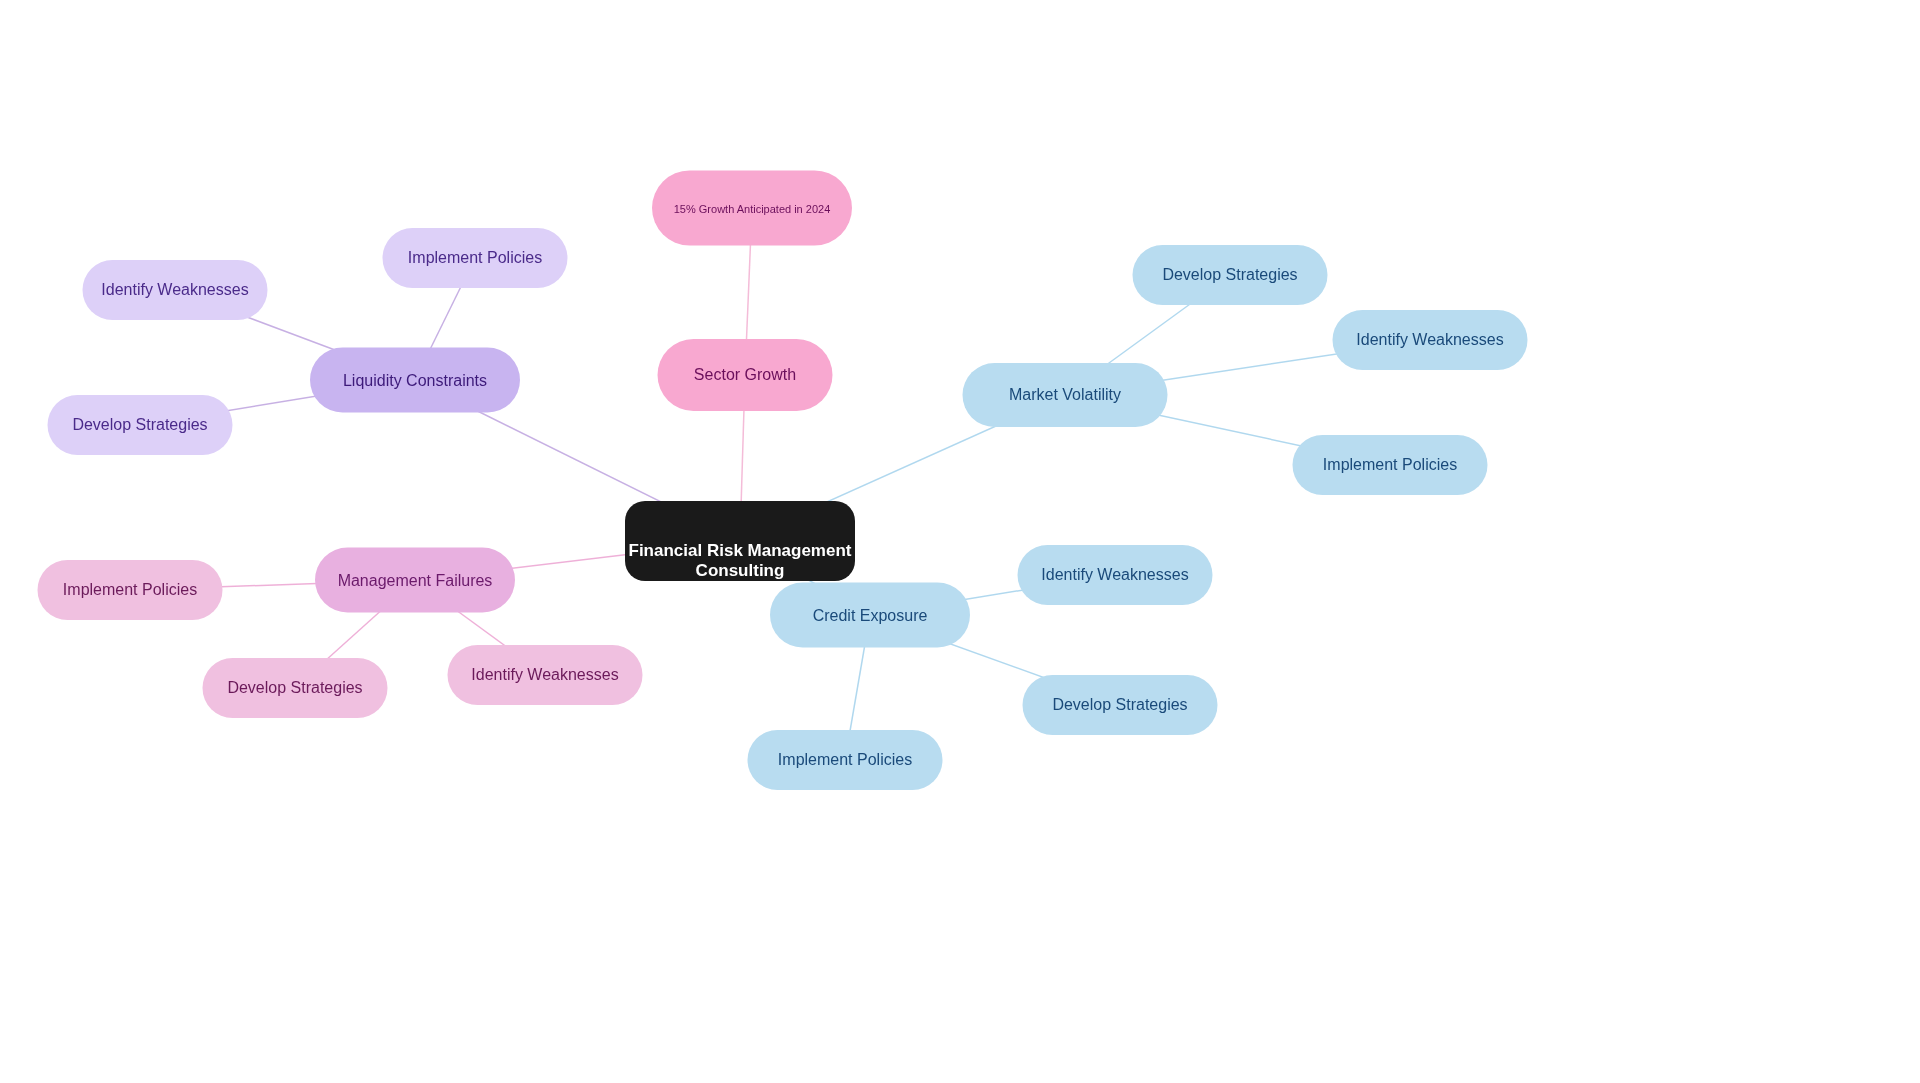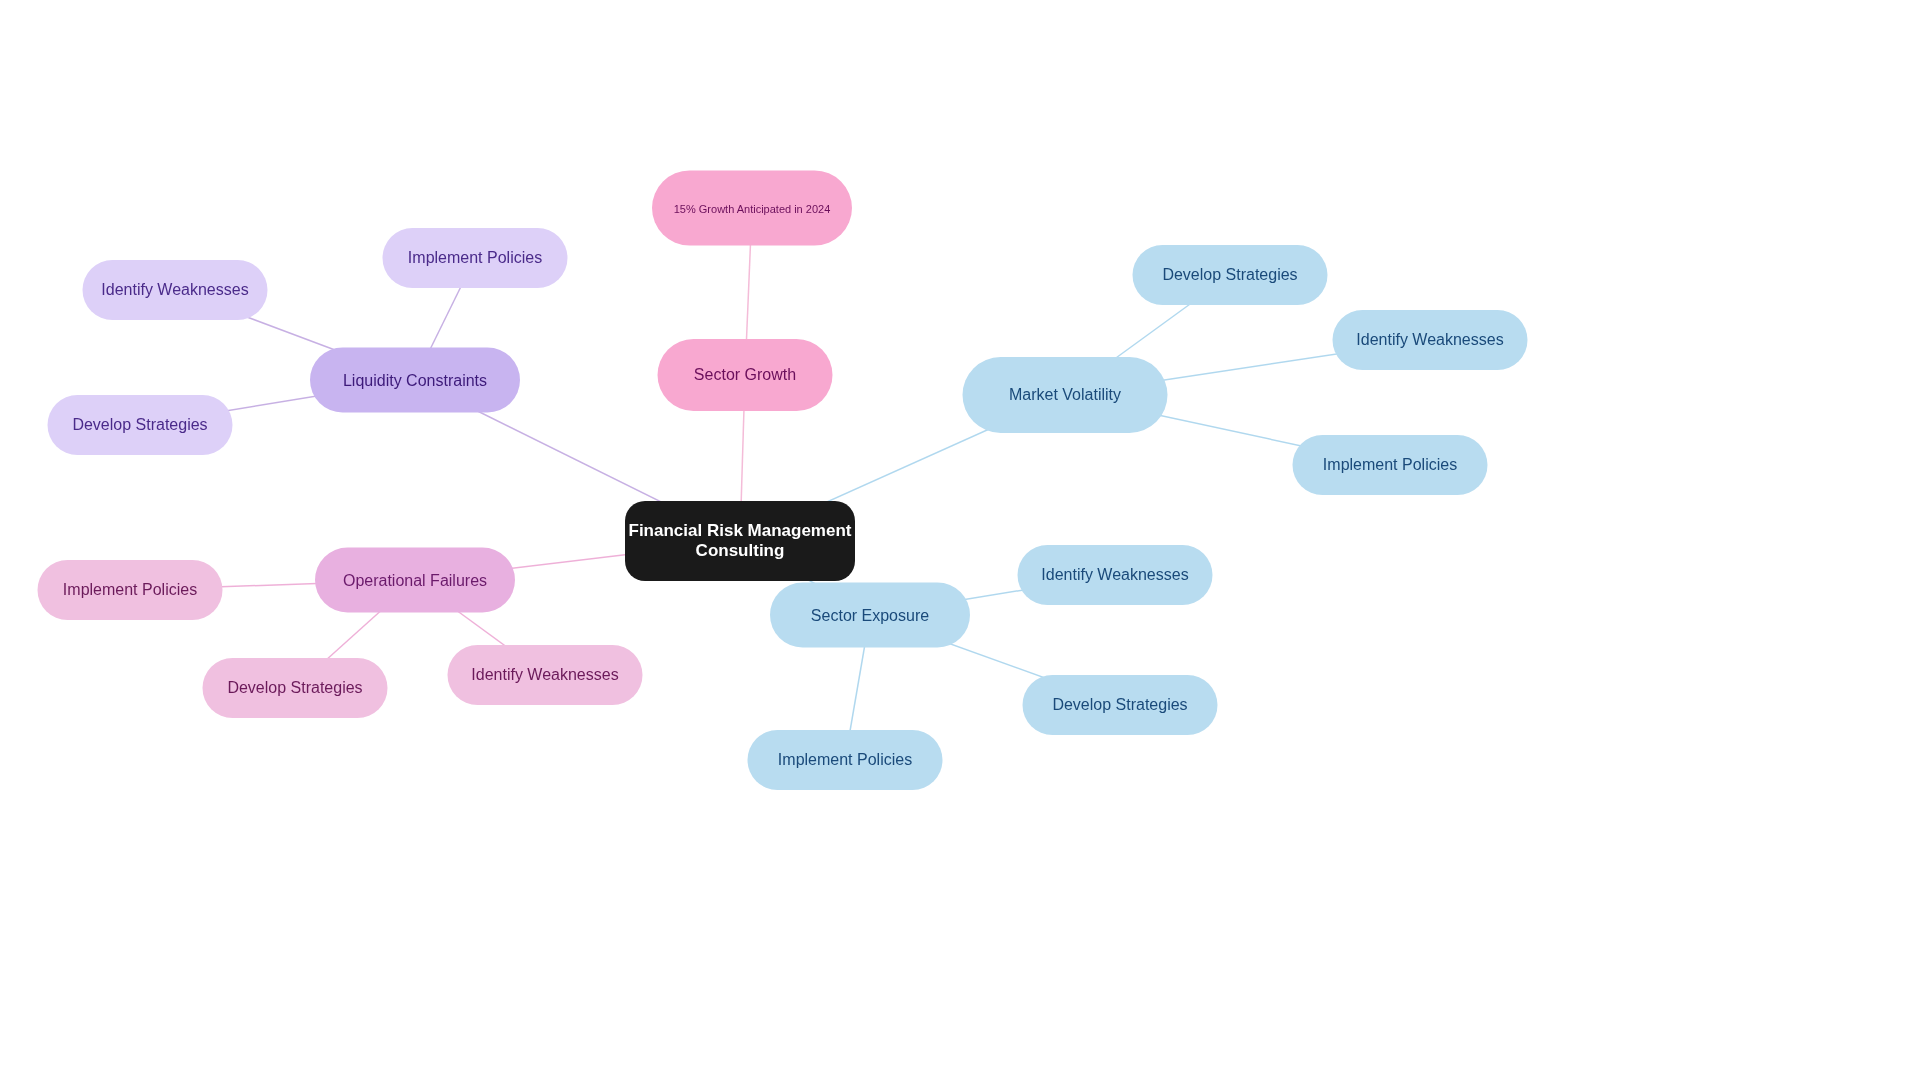--- a/index.html
+++ b/index.html
@@ -31,20 +31,21 @@
       transform: translate(-50%, -50%);
     }
     .node-center {
       background: #1a1a1a;
       color: #ffffff;
       width: 230px;
       height: 80px;
       font-size: 17px;
       font-weight: 600;
       border-radius: 20px;
+      align-items: flex-end;
     }
     .node-pink {
       background: #f8a8d0;
       color: #6b0f5b;
       border: none;
     }
     .node-pink-large {
       width: 200px;
       height: 75px;
       font-size: 11px;
@@ -119,21 +120,21 @@
 </div>
 
 <div class="node node-pink node-pink-medium" style="left: 745px; top: 375px; width: 175px; height: 72px;">
   <span>Sector Growth</span>
 </div>
 
 <div class="node node-pink node-pink-large" style="left: 752px; top: 208px; width: 200px; height: 75px;">
   <span>15% Growth Anticipated in 2024</span>
 </div>
 
-<div class="node node-blue node-blue-large" style="left: 1065px; top: 395px; width: 205px; height: 76px;">
+<div class="node node-blue node-blue-large" style="left: 1065px; top: 395px; width: 205px; height: 64px;">
   <span>Market Volatility</span>
 </div>
 
 <div class="node node-blue node-blue-medium" style="left: 1230px; top: 275px; width: 195px; height: 60px;">
   <span>Develop Strategies</span>
 </div>
 
 <div class="node node-blue node-blue-medium" style="left: 1430px; top: 340px; width: 195px; height: 60px;">
   <span>Identify Weaknesses</span>
 </div>
@@ -152,37 +153,37 @@
 
 <div class="node node-lavender node-lavender-medium" style="left: 175px; top: 290px; width: 185px; height: 60px;">
   <span>Identify Weaknesses</span>
 </div>
 
 <div class="node node-lavender node-lavender-medium" style="left: 140px; top: 425px; width: 185px; height: 60px;">
   <span>Develop Strategies</span>
 </div>
 
 <div class="node node-light-pink node-light-pink-medium" style="left: 415px; top: 580px; width: 200px; height: 65px; background: #e8b0e0; color: #6b1a6b;">
-  <span>Operational Failures</span>
+  <span>Management Failures</span>
 </div>
 
 <div class="node node-light-pink-medium" style="left: 130px; top: 590px; width: 185px; height: 60px; background: #f0c0e0; color: #6b1a5a; border-radius: 50px; display: flex; align-items: center; justify-content: center; text-align: center; font-size: 16px; font-weight: 500; position: absolute; transform: translate(-50%, -50%);">
   <span>Implement Policies</span>
 </div>
 
 <div class="node" style="left: 295px; top: 688px; width: 185px; height: 60px; background: #f0c0e0; color: #6b1a5a; border-radius: 50px; display: flex; align-items: center; justify-content: center; text-align: center; font-size: 16px; font-weight: 500; position: absolute; transform: translate(-50%, -50%);">
   <span>Develop Strategies</span>
 </div>
 
 <div class="node" style="left: 545px; top: 675px; width: 195px; height: 60px; background: #f0c0e0; color: #6b1a5a; border-radius: 50px; display: flex; align-items: center; justify-content: center; text-align: center; font-size: 16px; font-weight: 500; position: absolute; transform: translate(-50%, -50%);">
   <span>Identify Weaknesses</span>
 </div>
 
 <div class="node node-blue node-blue-large" style="left: 870px; top: 615px; width: 200px; height: 65px;">
-  <span>Sector Exposure</span>
+  <span>Credit Exposure</span>
 </div>
 
 <div class="node node-blue node-blue-medium" style="left: 1115px; top: 575px; width: 195px; height: 60px;">
   <span>Identify Weaknesses</span>
 </div>
 
 <div class="node node-blue node-blue-medium" style="left: 1120px; top: 705px; width: 195px; height: 60px;">
   <span>Develop Strategies</span>
 </div>
 

